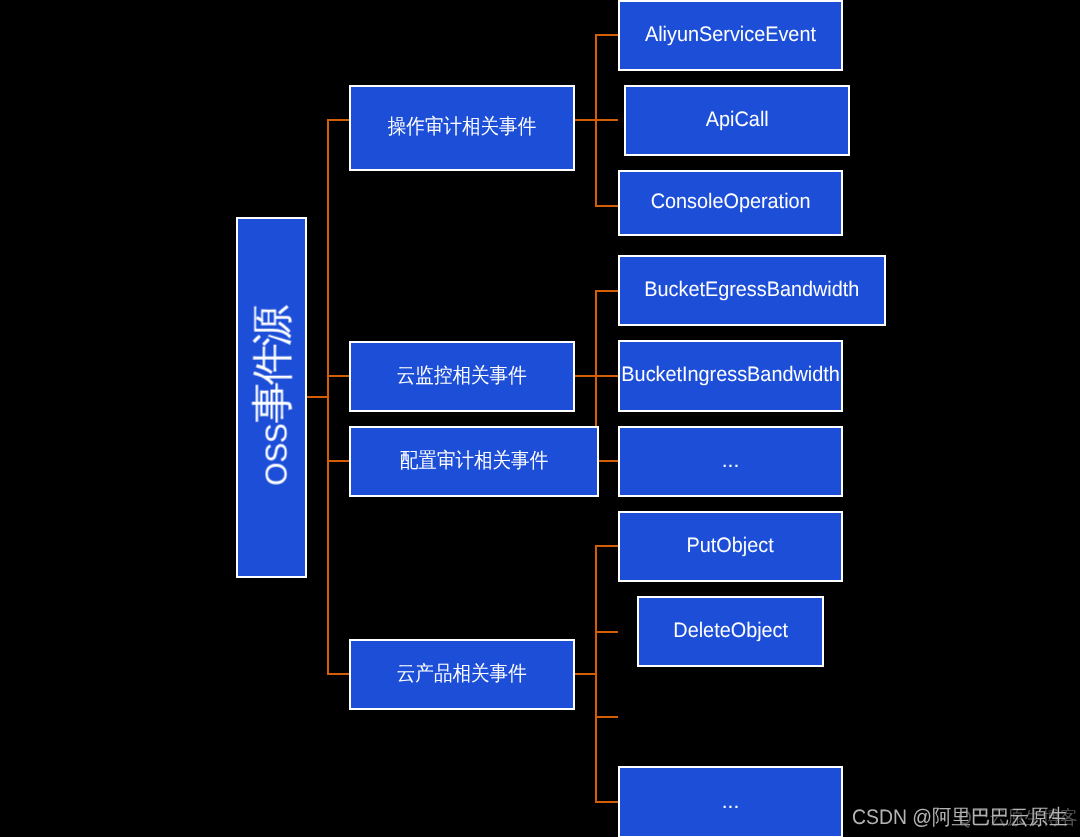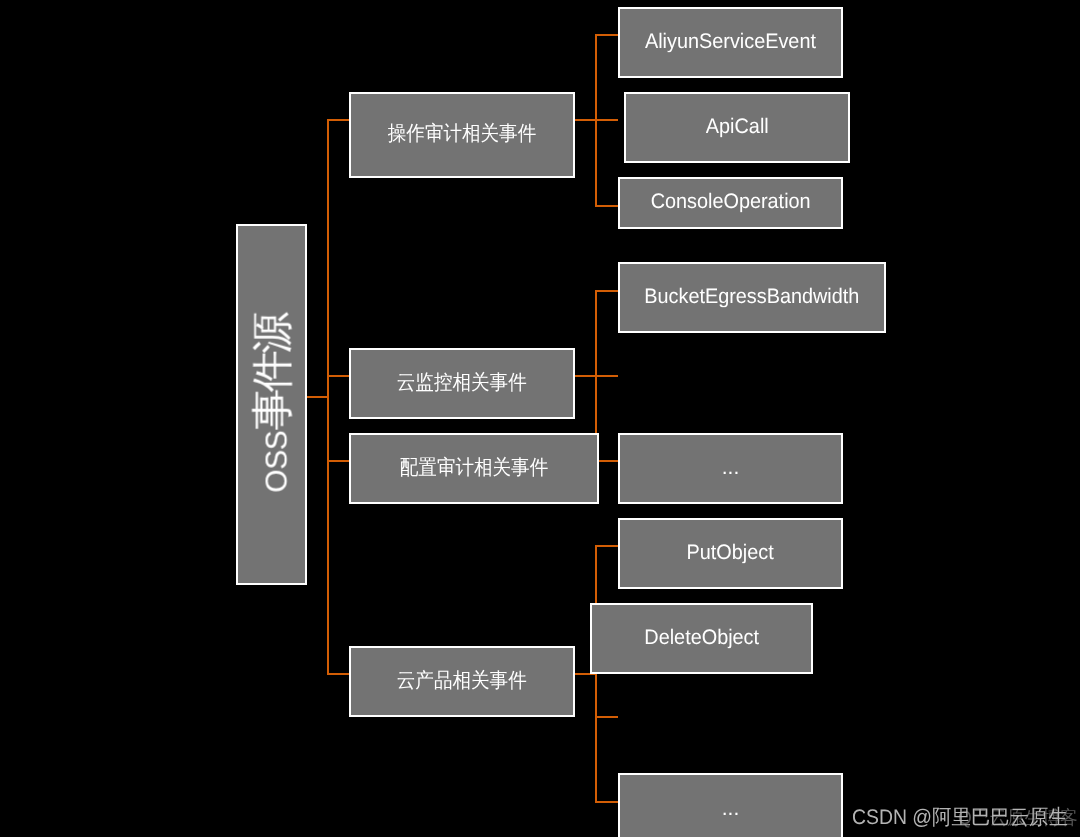--- a/index.html
+++ b/index.html
@@ -5,22 +5,22 @@
 <style>
   html,body{margin:0;padding:0;background:#000;}
   body{width:1080px;height:837px;overflow:hidden;
        font-family:"Liberation Sans","DejaVu Sans",sans-serif;
        -webkit-font-smoothing:antialiased;
        text-rendering:geometricPrecision;}
   #stage{position:relative;width:1080px;height:837px;background:#000;overflow:hidden;}
   .conn-layer{position:absolute;left:0;top:0;right:0;bottom:0;}
   .vline{position:absolute;background:#d35e05;width:2px;}
   .hline{position:absolute;background:#d35e05;height:2px;}
-  .box{position:absolute;background:#737373;border:2px solid #fff;box-sizing:border-box;
-       display:flex;align-items:center;justify-content:center;color:#fff;margin-top:7px;}
+  .box{position:absolute;background:#1d4ed8;border:2px solid #fff;box-sizing:border-box;
+       display:flex;align-items:center;justify-content:center;color:#fff;}
   .box > span{display:block;text-align:center;line-height:1;white-space:nowrap;
        will-change:opacity;}
   .root-box{overflow:hidden;}
   .root-box .vtext{position:absolute;left:50%;top:50%;will-change:opacity;
        transform:translate(-50%,-50%) rotate(-90deg) translateY(1.5px);transform-origin:center center;}
   .root-box .lat{font-style:normal;font-size:30px;letter-spacing:-0.4px;}
   .root-box .cjk{font-style:normal;font-size:42px;letter-spacing:-3.6px;}
   .cat-box > span{font-size:20.5px;transform:scaleX(.905);}
   .evt-box > span{font-size:21px;transform:translateY(-1.5px) scaleX(.945);}
   .evt-box.dots > span{font-size:21px;transform:translateY(-1.5px);}
@@ -71,33 +71,36 @@
     </div>
 <div class="box cat-box" style="left:348.7px;top:638.7px;width:226.5px;height:71px">
       <span>云产品相关事件</span>
     </div>
 <div class="box evt-box" style="left:617.7px;top:-0.4px;width:225.6px;height:71.2px">
       <span>AliyunServiceEvent</span>
     </div>
 <div class="box evt-box" style="left:624px;top:84.79px;width:225.6px;height:71.2px">
       <span>ApiCall</span>
     </div>
-<div class="box evt-box" style="left:617.7px;top:169.98px;width:225.6px;height:52px">
+<div class="box evt-box" style="left:617.7px;top:169.98px;width:225.6px;height:66px">
       <span>ConsoleOperation</span>
     </div>
 <div class="box evt-box" style="left:617.7px;top:255.17px;width:268px;height:71.2px">
       <span>BucketEgressBandwidth</span>
+    </div>
+<div class="box evt-box" style="left:617.7px;top:340.36px;width:225.6px;height:71.2px">
+      <span>BucketIngressBandwidth</span>
     </div>
 <div class="box evt-box dots" style="left:617.7px;top:425.55px;width:225.6px;height:71.2px">
       <span>...</span>
     </div>
 <div class="box evt-box" style="left:617.7px;top:510.74px;width:225.6px;height:71.2px">
       <span>PutObject</span>
     </div>
-<div class="box evt-box" style="left:590px;top:595.93px;width:223px;height:71.2px">
+<div class="box evt-box" style="left:637px;top:595.93px;width:187px;height:71.2px">
       <span>DeleteObject</span>
     </div>
 <div class="box evt-box dots" style="left:617.7px;top:766.31px;width:225.6px;height:71.8px">
       <span>...</span>
     </div>
 <div class="wm-ghost">Q巴云原生博客</div>
 <div class="wm">CSDN @阿里巴巴云原生</div>
 </div>
 
 </body></html>

